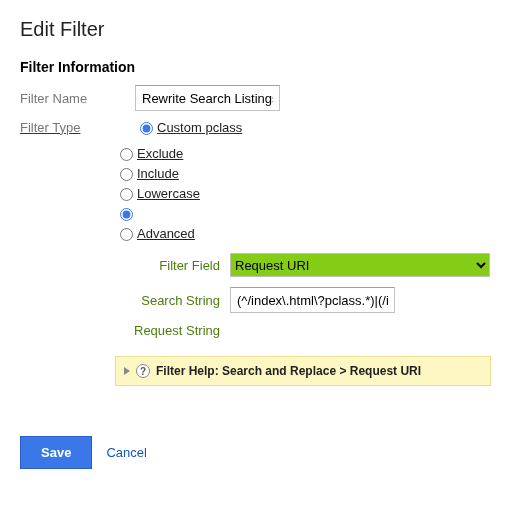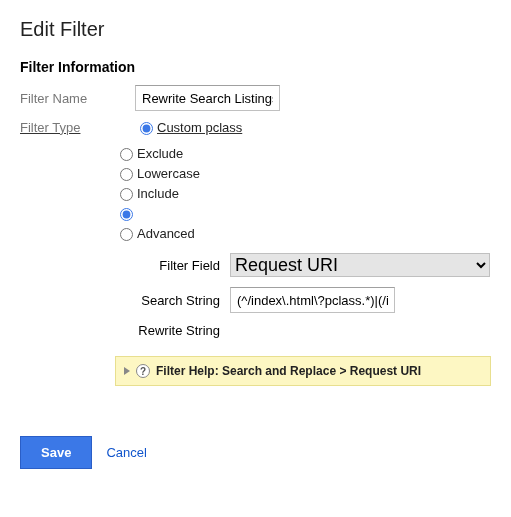--- a/index.html
+++ b/index.html
@@ -35,58 +35,58 @@
     flex: 0 0 95px;
     text-align: left;
     color: #777;
     font-size: 13px;
     padding-right: 8px;
   }
   .sub-label-col {
     width: 115px;
     flex: 0 0 115px;
     text-align: right;
-    color: #000000;
+    color: #4d7c0f;
     font-size: 13px;
     padding-right: 10px;
   }
   input[type="text"] {
     font-size: 13px;
     padding: 4px 6px;
     border: 1px solid #c0c0c0;
     border-top-color: #a0a0a0;
     background: #fff;
     height: 26px;
   }
   .text-small { width: 145px; }
   .text-med { width: 165px; }
   select {
-    font-size: 18px;
+    font-size: 13px;
     height: 24px;
     width: 260px;
     border: 1px solid #c0c0c0;
-    background: #e5e5e5;
+    background: #84cc16;
   }
   .radio-inline {
     display: inline-flex;
     align-items: center;
     margin-right: 12px;
     font-size: 13px;
     color: #222;
   }
   .radio-inline input { margin-right: 4px; }
   .radio-stack {
     display: flex;
     flex-direction: column;
     gap: 4px;
     margin-left: 95px;
     margin-top: 10px;
     margin-bottom: 12px;
   }
-  .radio-stack .radio-inline { margin-right: 0; }
+  .radio-stack .radio-inline { margin-right: 0; text-decoration: underline; }
   .sub-block {
     margin-left: 95px;
   }
   .sub-row {
     display: flex;
     align-items: center;
     margin-bottom: 10px;
   }
   .help-box {
     margin-top: 18px;
@@ -163,25 +163,25 @@
   </label>
 </div>
 
 <div class="radio-stack">
   <label class="radio-inline">
     <input type="radio" name="copt" style="">
     <span>Exclude</span>
   </label>
   <label class="radio-inline">
     <input type="radio" name="copt" style="">
+    <span>Include</span>
+  </label>
+  <label class="radio-inline">
+    <input type="radio" name="copt" style="">
     <span>Lowercase</span>
-  </label>
-  <label class="radio-inline">
-    <input type="radio" name="copt" style="">
-    <span>Include</span>
   </label>
   <label class="radio-inline">
     <input type="radio" name="copt" checked="" style="">
   </label>
   <label class="radio-inline">
     <input type="radio" name="copt" style="">
     <span>Advanced</span>
   </label>
 </div>
 
@@ -190,21 +190,21 @@
     <div class="sub-label-col">Filter Field</div>
     <select>
       <option>Request URI</option>
     </select>
   </div>
   <div class="sub-row">
     <div class="sub-label-col">Search String</div>
     <input type="text" class="text-med" value="(^/index\.html\?pclass.*)|(/inc" style="">
   </div>
   <div class="sub-row">
-    <div class="sub-label-col">Rewrite String</div>
+    <div class="sub-label-col">Request String</div>
   </div>
 </div>
 
 <div class="help-box">
   <span class="tri"></span>
   <span class="qmark">?</span>
   <span>Filter Help: Search and Replace  &gt;  Request URI</span>
 </div>
 
 <div class="actions">

